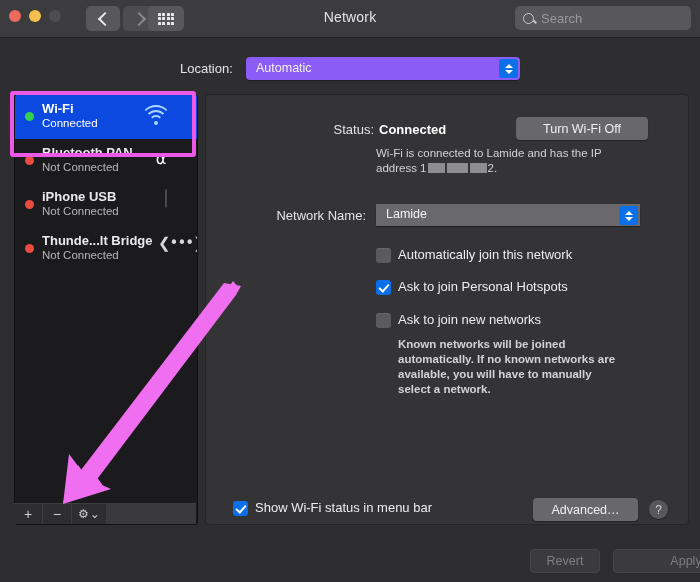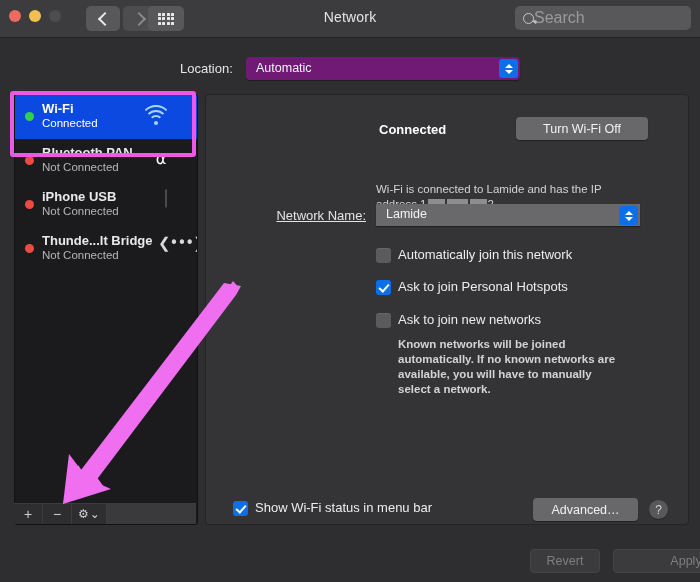--- a/index.html
+++ b/index.html
@@ -30,27 +30,27 @@
     background:#58585b;display:flex;align-items:center;justify-content:center;}
   .griddots{display:grid;grid-template-columns:repeat(4,3px);grid-auto-rows:3px;gap:1.5px;}
   .griddots i{background:#e9e9ea;display:block;width:3px;height:3px;border-radius:.5px;}
   .wintitle{position:absolute;left:0;top:9px;width:700px;text-align:center;
     font-size:14px;color:#e4e4e6;letter-spacing:.2px;}
   .searchbox{position:absolute;right:9px;top:6px;width:176px;height:24px;border-radius:5px;
     background:#58585b;display:flex;align-items:center;padding-left:8px;box-sizing:border-box;}
   .mag{width:9px;height:9px;border:1.6px solid #c9c9cc;border-radius:50%;position:relative;flex:none;}
   .mag:after{content:"";position:absolute;width:4px;height:1.6px;background:#c9c9cc;
     right:-4px;bottom:0px;transform:rotate(45deg);}
-  .searchph{font-size:16px;color:#9a9a9d;}
+  .searchph{font-size:13px;color:#9a9a9d;margin-left:7px;}
 
   
   .locrow{position:absolute;left:0;top:57px;width:700px;height:26px;}
   .loclabel{position:absolute;left:180px;top:4px;font-size:13px;color:#e4e4e6;}
   .locpop{position:absolute;left:246px;top:0;width:274px;height:23px;border-radius:4px;
-    background:#701a75;box-shadow:0 1px 1px rgba(0,0,0,.35);}
+    background:#8b5cf6;box-shadow:0 1px 1px rgba(0,0,0,.35);}
   .locpop .val{position:absolute;left:10px;top:4px;font-size:12.5px;color:#f2f2f4;}
   .stepper{position:absolute;right:2px;top:2px;width:19px;height:19px;border-radius:3px;background:#0a6fe8;
     display:flex;flex-direction:column;align-items:center;justify-content:center;gap:2px;}
   .stepper .up,.stepper .dn{width:0;height:0;border-left:4px solid transparent;border-right:4px solid transparent;}
   .stepper .up{border-bottom:4.5px solid #fff;}
   .stepper .dn{border-top:4.5px solid #fff;}
 
   
   .sidebar{position:absolute;left:14px;top:94px;width:182px;height:429px;
     background:#1b1b1d;border:1px solid #111;border-radius:3px;overflow:hidden;}
@@ -222,29 +222,30 @@
     <div class="sb-btn">−</div>
     <div class="sb-btn gear">
       <span>⚙</span>
       <span>⌄</span>
     </div>
     <div class="sb-fill"></div>
   </div>
 
   <div class="panel">
 
+    <div class="lbl" style="left:40px;top:27px;width:128px;">Status:</div>
     <div class="val-bold" style="left:173px;top:27px;">Connected</div>
     <div class="btn" style="left:310px;top:22px;width:132px;height:23px;">Turn Wi-Fi Off</div>
 
-    <div class="desc" style="left:170px;top:51px;width:270px;margin-top:36px;">
+    <div class="desc" style="left:170px;top:51px;width:270px;">
       <span>Wi-Fi is connected to Lamide and has the IP</span><br>
       <span>address 1</span><span class="redact" style="width:17px;"></span><span class="redact" style="width:21px;"></span><span class="redact" style="width:17px;"></span><span>2.</span>
     </div>
 
-    <div class="lbl" style="left:10px;top:113px;width:150px;text-decoration:underline;">Network Name:</div>
+    <div class="lbl" style="left:10px;top:113px;width:150px;">Network Name:</div>
     <div class="netpop">
       <span class="val">Lamide</span>
       <span class="stepper">
         <span class="up"></span>
           <span class="dn"></span>
       </span>
     </div>
 
     <div class="cbrow" style="top:153px;">
       <span class="cb off"></span>

